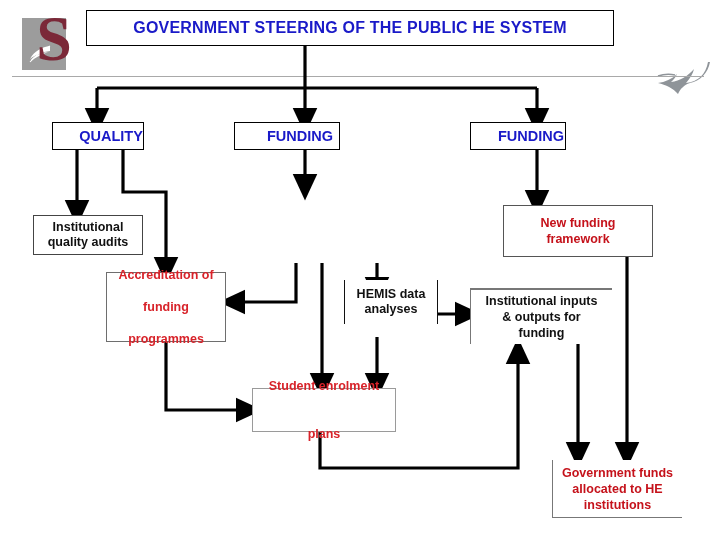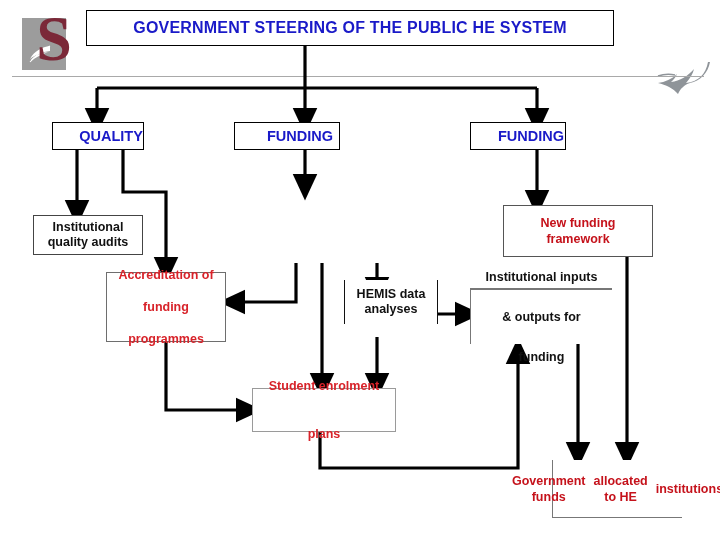--- a/index.html
+++ b/index.html
@@ -138,21 +138,20 @@
   }
   .box-topleft {
     border: none;
     border-left: 1.5px solid #777777;
     border-top: 2px solid #777777;
     background: #ffffff;
     color: #111111;
     font-weight: bold;
     font-size: 12.5px;
     line-height: 16px;
-    gap: 24px;
   }
   .box-leftbottom {
     border: none;
     border-left: 1.5px solid #777777;
     border-bottom: 1.5px solid #777777;
     background: #ffffff;
     color: #c5121b;
     font-weight: bold;
     font-size: 12.5px;
     line-height: 16px;
@@ -298,20 +297,20 @@
     <span>Institutional inputs</span>
     <span>&amp; outputs for</span>
     <span>funding</span>
   </div>
 
   <div class="box box-thin-gray" style="left:252px; top:388px; width:144px; height:44px; flex-direction:column;gap:32px;">
     <span>Student  enrolment</span>
     <span>plans</span>
   </div>
 
-  <div class="box box-leftbottom" style="left:552px; top:460px; width:130px; height:58px; flex-direction:row;">
+  <div class="box box-leftbottom" style="left:552px; top:460px; width:130px; height:58px; flex-direction:column;">
     <span>Government funds</span>
     <span>allocated to HE</span>
     <span>institutions</span>
   </div>
 
 
 </div>
 
 </body></html>

